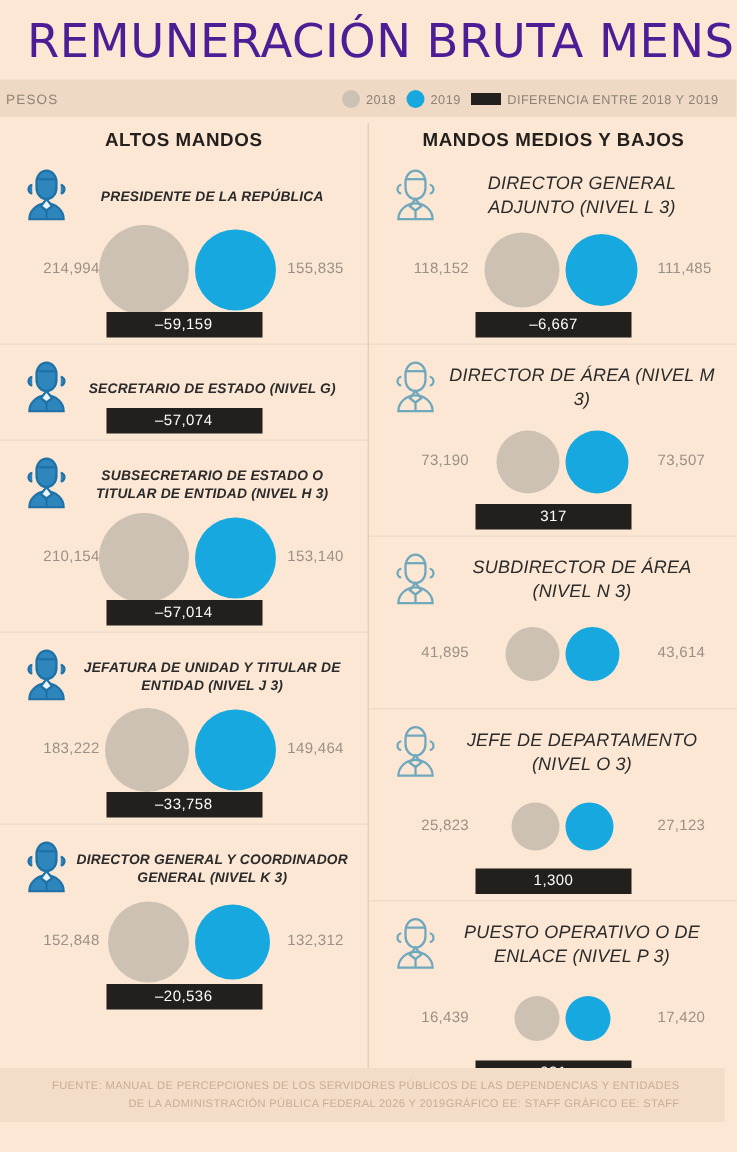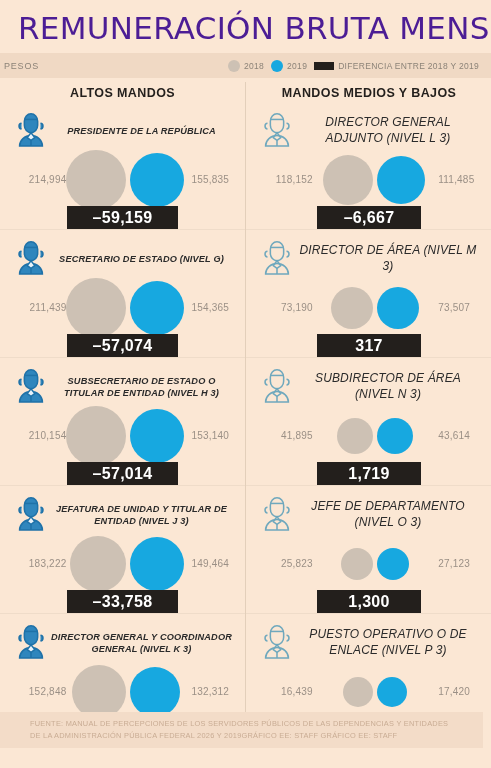--- a/index.html
+++ b/index.html
@@ -62,29 +62,29 @@
   .val.l{text-align:right;padding-right:6px;}
   .val.r{text-align:left;padding-left:16px;}
   .circles{position:relative;display:flex;align-items:center;justify-content:center;width:112px;height:64px;}
   .c{border-radius:50%;position:absolute;}
   .c.gray{background:#cdc1b4;}
   .c.blue{background:#17a8e0;}
 
   .diffwrap{text-align:center;height:19px;position:relative;margin-top:-6px;}
   .diff{
     display:inline-block;background:#231f1c;color:#ffffff;
-    font-size:16px;font-weight:bold;letter-spacing:.3px;
+    font-size:10px;font-weight:normal;letter-spacing:.3px;
     padding:3px 26px;min-width:52px;
   }
 
   
   .footer{
     position:absolute;left:0;bottom:20px;width:483px;
     background:#f3dcc8;padding:6px 30px;box-sizing:border-box;
-    text-align:left;
+    text-align:right;
   }
   .footer div{font-size:7.4px;color:#c9ac94;letter-spacing:.25px;line-height:1.6;}
 </style>
 </head>
 <body>
 
 <div class="page">
 
   <div class="title">REMUNERACIÓN BRUTA MENSUAL</div>
 
@@ -150,28 +150,20 @@
       <path d="M10 16 a2.6 3 0 0 0 0 6" fill="#2f86bd"></path>
       <path d="M30 16 a2.6 3 0 0 1 0 6" fill="#2f86bd"></path>
       <path d="M8 40 a12 11 0 0 1 24 0 z" fill="#2f86bd"></path>
       <path d="M20 26 l-4 5 4 3 4 -3 z" fill="#e9f3fa" stroke="#1f72a8"></path>
       <path d="M20 34 v6"></path>
     </g>
   </svg>
               </div>
         <div class="role">SECRETARIO DE ESTADO (NIVEL G)</div>
       </div>
-      <div class="plot">
-        <div class="val l">211,439</div>
-        <div class="circles">
-          <span class="c gray" style="width:60px;height:60px;left:-6px;top:2px;"></span>
-          <span class="c blue" style="width:54px;height:54px;left:58px;top:5px;"></span>
-        </div>
-        <div class="val r">154,365</div>
-      </div>
       <div class="diffwrap">
         <span class="diff">–57,074</span>
       </div>
           </div>
           <div class="item">
       <div class="item-head">
         <div class="icon">
   <svg viewBox="0 0 40 42" xmlns="http://www.w3.org/2000/svg">
     <g stroke="#1f72a8" stroke-width="1.6" fill="none">
       <path d="M13 14 a7 8 0 0 1 14 0 v4 a7 8 0 0 1 -14 0 z" fill="#2f86bd"></path>
@@ -338,23 +330,20 @@
         <div class="role">SUBDIRECTOR DE ÁREA (NIVEL N 3)</div>
       </div>
       <div class="plot">
         <div class="val l">41,895</div>
         <div class="circles">
           <span class="c gray" style="width:36px;height:36px;left:18px;top:14px;"></span>
           <span class="c blue" style="width:36px;height:36px;left:58px;top:14px;"></span>
         </div>
         <div class="val r">43,614</div>
       </div>
-      <div class="diffwrap">
-        <span class="diff">1,719</span>
-      </div>
           </div>
           <div class="item">
       <div class="item-head">
         <div class="icon">
   <svg viewBox="0 0 40 42" xmlns="http://www.w3.org/2000/svg">
     <g stroke="#6fa8bd" stroke-width="1.6" fill="none">
       <path d="M13 14 a7 8 0 0 1 14 0 v4 a7 8 0 0 1 -14 0 z" fill="none"></path>
       <path d="M13 12 h14"></path>
       <path d="M10 16 a2.6 3 0 0 0 0 6" fill="none"></path>
       <path d="M30 16 a2.6 3 0 0 1 0 6" fill="none"></path>

